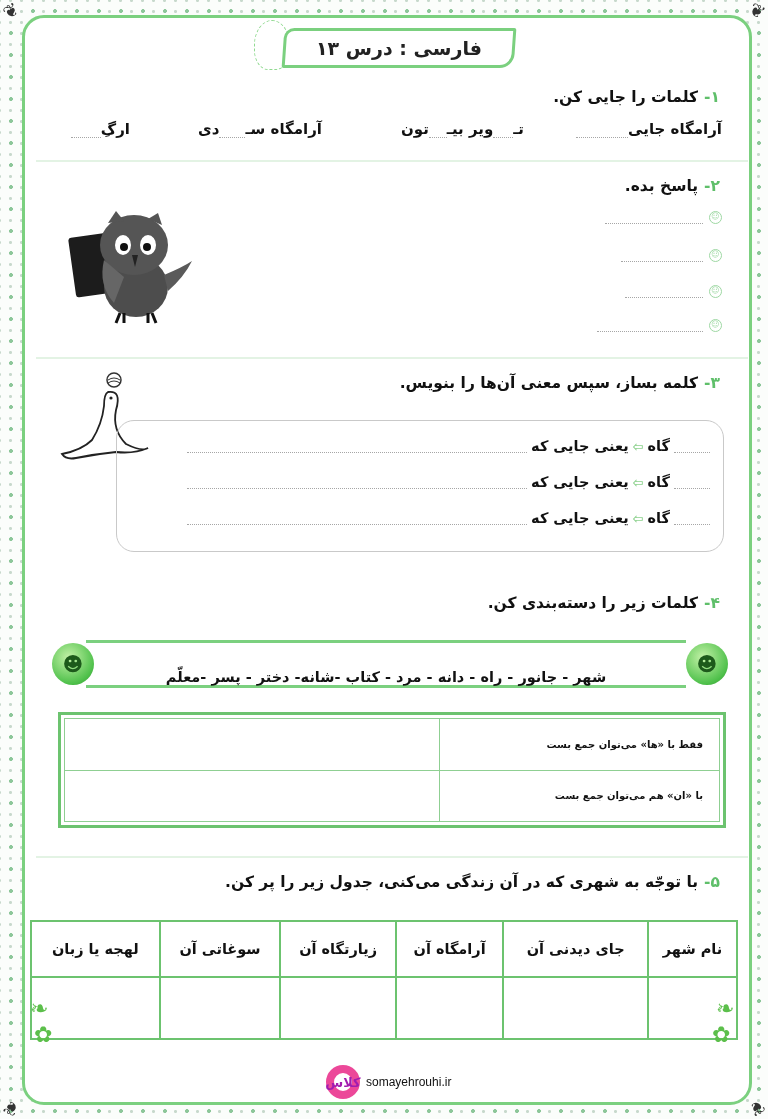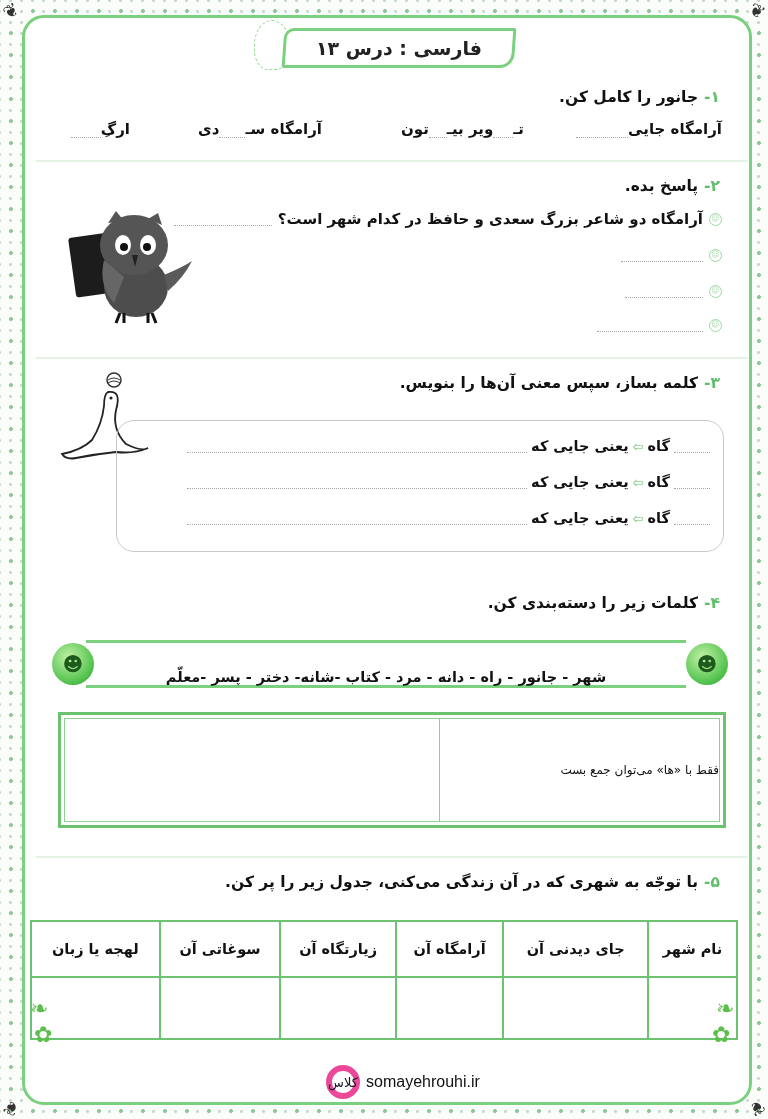--- a/index.html
+++ b/index.html
@@ -114,21 +114,21 @@
     }
     .face-right { left: 686px; top: 643px; }
     .face-left { left: 52px; top: 643px; }
 
     
     .cat-table {
       position: absolute; left: 58px; top: 712px; width: 668px; height: 116px;
       border: 3px solid #6cc36f; padding: 3px;
     }
     .cat-inner { width: 100%; height: 100%; border: 1.5px solid #6cc36f; border-collapse: collapse; }
-    .cat-inner td { border: 1.5px solid #8fcf92; font-size: 12px; font-weight: normal; }
+    .cat-inner td { border: 1.5px solid #8fcf92; font-size: 10px; font-weight: bold; padding-right: 16px; }
     .cat-inner td.label { width: 280px; }
 
     
     .city-table {
       position: absolute; left: 30px; top: 920px; width: 708px; height: 120px;
       border-collapse: collapse;
       border: 2.5px solid #6cc36f;
     }
     .city-table th, .city-table td {
       border: 2.5px solid #6cc36f; text-align: center;
@@ -138,45 +138,45 @@
     .leaf {
       position: absolute; font-size: 22px; color: #5cbf4b;
     }
 
     .footer {
       position: absolute; left: 326px; top: 1064px; height: 36px;
       display: flex; align-items: center; gap: 6px; direction: ltr;
     }
     .logo-circle {
       width: 34px; height: 34px; border-radius: 50%;
-      border: 6px solid #ec4899; background: #fff;
+      border: 8px solid #ec4899; background: #fff;
       display: flex; align-items: center; justify-content: center;
-      color: #0f172a; font-size: 13px; font-weight: normal;
-    }
-    .footer-text { font-size: 16px; color: #111; font-family: "Liberation Sans", sans-serif; }
+      color: #a21caf; font-size: 13px; font-weight: bold;
+    }
+    .footer-text { font-size: 12px; color: #111; font-family: "Liberation Sans", sans-serif; }
   </style>
 </head>
 <body>
 
 <div class="bg-pattern"></div>
 <div class="corner-butterfly cb-tl">❦</div>
 <div class="corner-butterfly cb-tr">❦</div>
 <div class="corner-butterfly cb-bl">❦</div>
 <div class="corner-butterfly cb-br">❦</div>
 
 <div class="page-frame"></div>
 
 <div class="banner-sketch"></div>
 <div class="title-banner">
   <span>فارسی : درس ۱۳</span>
 </div>
 
 <div class="q-title" style="top:88px;">
   <span class="q-num">۱-</span>
-  <span>جانور را کامل کن.</span>
+  <span>کلمات را جایی کن.</span>
 </div>
 <div class="q1-row">
   <div class="q1-item" style="right:0;">
     <span>آرامگاه جایی</span>
     <span class="dots" style="width:52px;"></span>
   </div>
   <div class="q1-item" style="right:198px;">
     <span>تـ</span>
     <span class="dots" style="width:20px;"></span>
     <span>ویر بیـ</span>
@@ -194,21 +194,20 @@
   </div>
 </div>
 <div class="divider" style="top:160px;"></div>
 
 <div class="q-title" style="top:177px;">
   <span class="q-num">۲-</span>
   <span>پاسخ بده.</span>
 </div>
 <div class="q2-line" style="top:210px;">
   <span class="smiley">☺</span>
-  <span>آرامگاه دو شاعر بزرگ  سعدی و حافظ در کدام شهر است؟</span>
   <span class="dots" style="width:98px;"></span>
 </div>
 <div class="q2-line" style="top:248px;">
   <span class="smiley">☺</span>
   <span class="dots" style="width:82px;"></span>
 </div>
 <div class="q2-line" style="top:284px;">
   <span class="smiley">☺</span>
   <span class="dots" style="width:78px;"></span>
 </div>
@@ -278,20 +277,24 @@
   <span>شهر - جانور - راه - دانه - مرد - کتاب -شانه-  دختر  -  پسر -معلّم</span>
 </div>
 
 <div class="cat-table">
   <table class="cat-inner">
     <tbody>
         <tr>
       <td class="label">فقط با «ها» می‌توان جمع بست</td>
       <td></td>
     </tr>
+    <tr>
+      <td class="label">با «ان» هم می‌توان جمع بست</td>
+      <td></td>
+    </tr>
   </tbody>
     </table>
 </div>
 
 <div class="divider" style="top:856px;"></div>
 
 <div class="q-title" style="top:873px;">
   <span class="q-num">۵-</span>
   <span>با توجّه به شهری که در آن زندگی می‌کنی، جدول زیر را پر کن.</span>
 </div>

